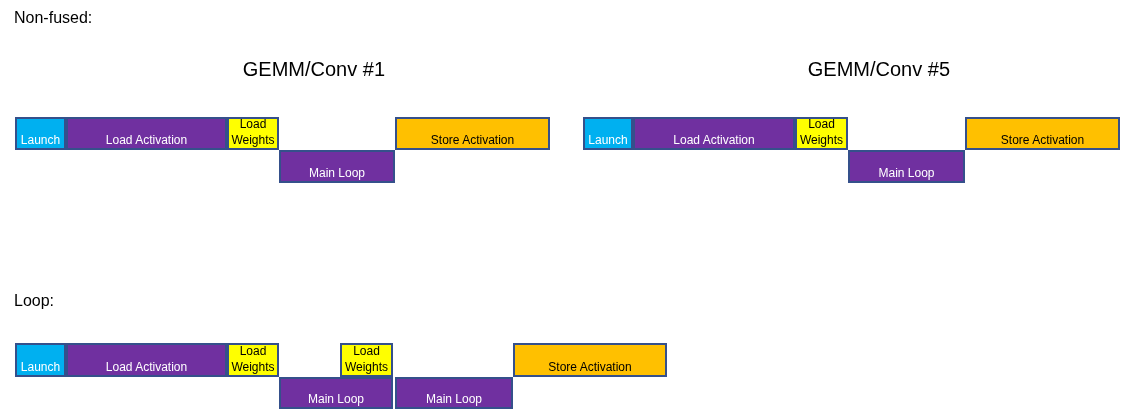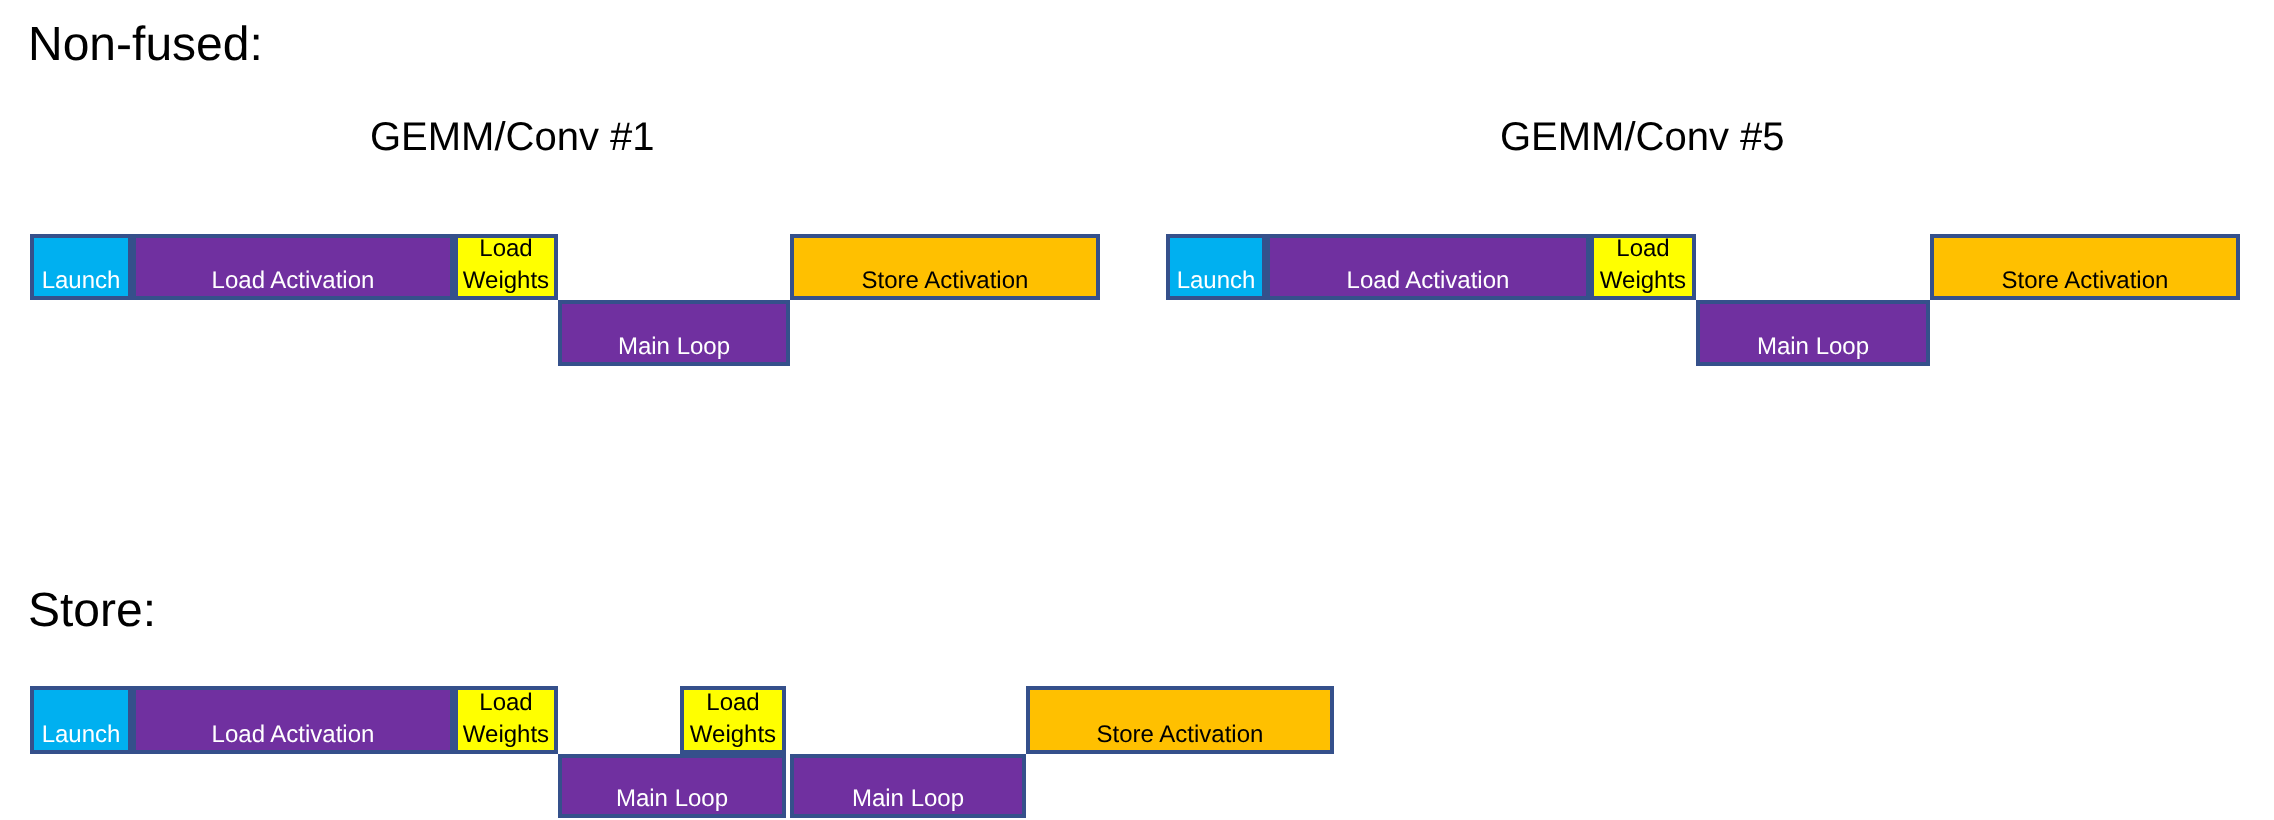--- a/index.html
+++ b/index.html
@@ -11,28 +11,28 @@
   #canvas {
     position: relative;
     width: 1137px;
     height: 410px;
     background: #ffffff;
     overflow: hidden;
   }
   .section-label {
     position: absolute;
     left: 14px;
-    font-size: 24px;
+    font-size: 16px;
     color: #000000;
     white-space: nowrap;
   }
   .group-title {
     position: absolute;
     width: 200px;
-    text-align: left;
+    text-align: right;
     font-size: 20px;
     color: #000000;
     white-space: nowrap;
   }
   .bar {
     position: absolute;
     box-sizing: border-box;
     border: 2px solid #35508B;
     display: flex;
     flex-direction: column;
@@ -51,21 +51,21 @@
 <body>
 
 <div id="canvas">
 
   <div class="section-label" style="top: 9px;">Non-fused:</div>
 
   <div class="group-title" style="left: 185px; top: 58px;">GEMM/Conv #1</div>
 
   <div class="group-title" style="left: 750px; top: 58px;">GEMM/Conv #5</div>
 
-  <div class="section-label" style="top: 292px;">Store:</div>
+  <div class="section-label" style="top: 292px;">Loop:</div>
 
   <div id="bars-layer">
       <div class="bar" style="left: 15px; top: 117px; width: 51px; height: 33px; background: rgb(0, 176, 240); color: rgb(255, 255, 255); border-color: rgb(53, 80, 139);">
         <div class="bar-line">Launch</div>
       </div>
       <div class="bar" style="left: 66px; top: 117px; width: 161px; height: 33px; background: rgb(112, 48, 160); color: rgb(255, 255, 255); border-color: rgb(53, 80, 139);">
         <div class="bar-line">Load Activation</div>
       </div>
       <div class="bar" style="left: 227px; top: 117px; width: 52px; height: 33px; background: rgb(255, 255, 0); color: rgb(0, 0, 0); border-color: rgb(53, 80, 139);">
         <div class="bar-line">Load</div>

